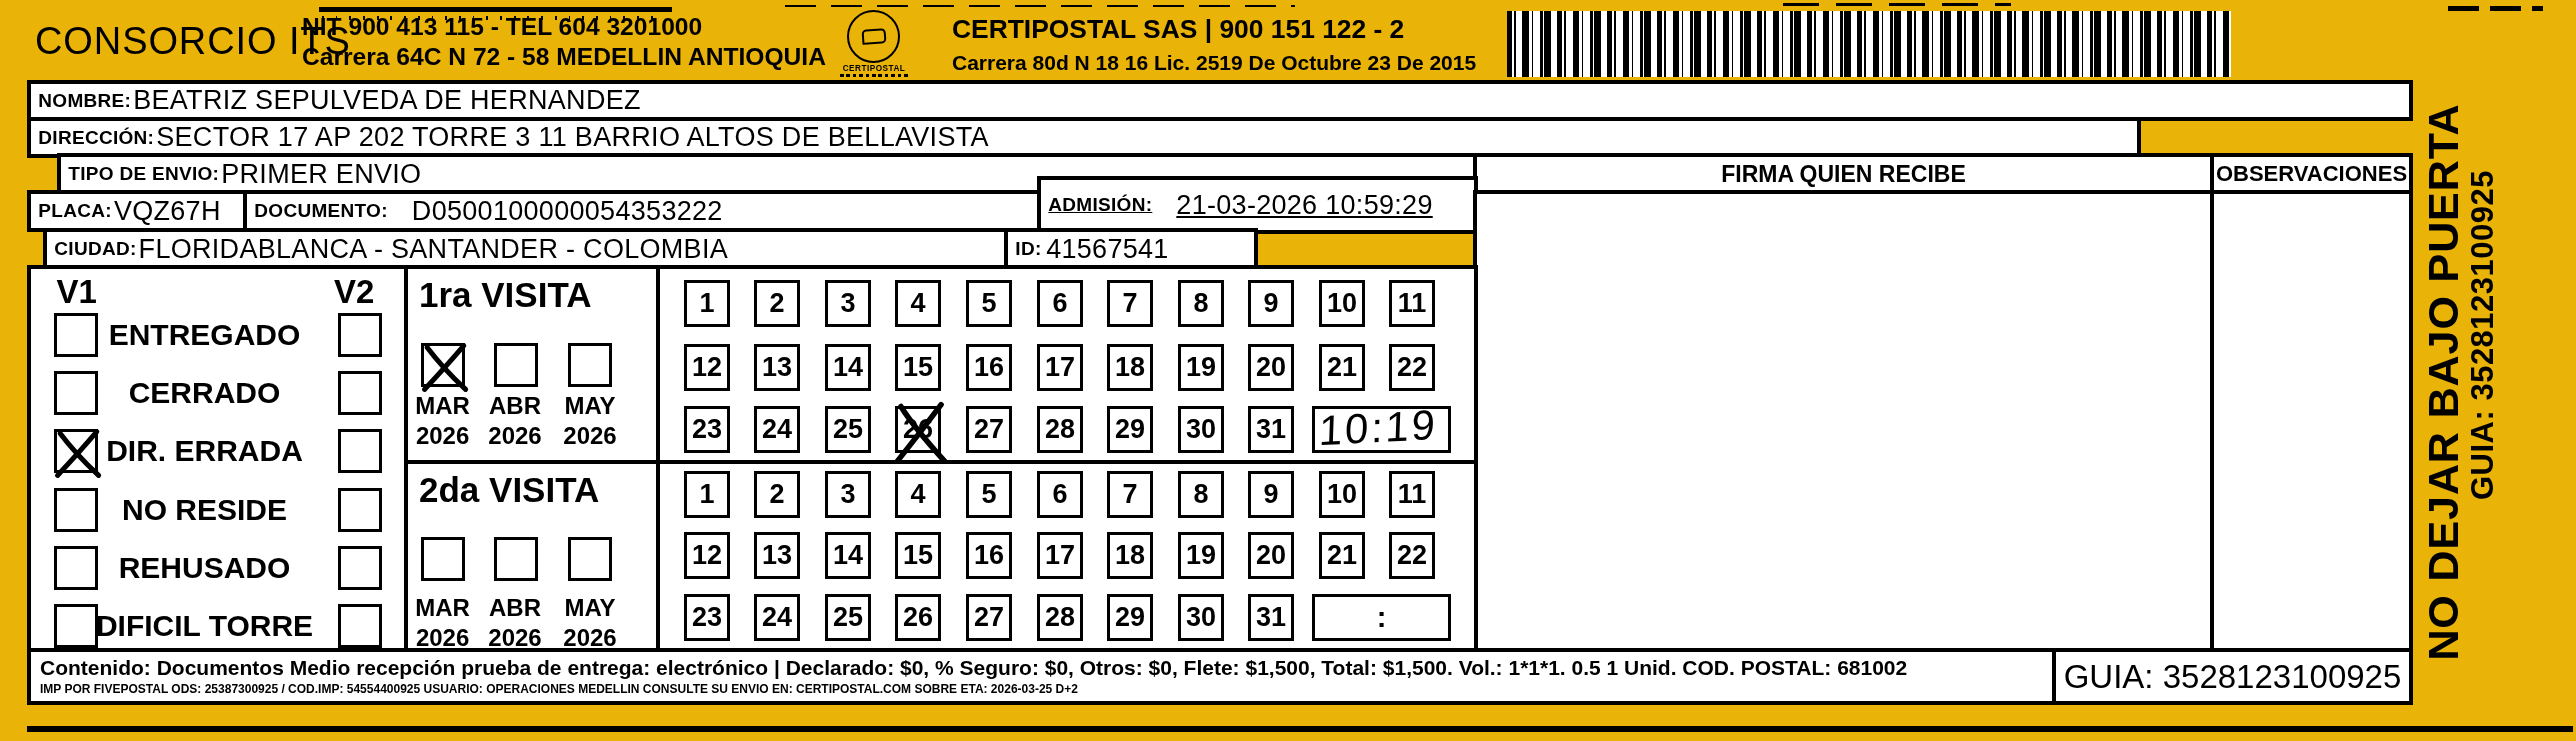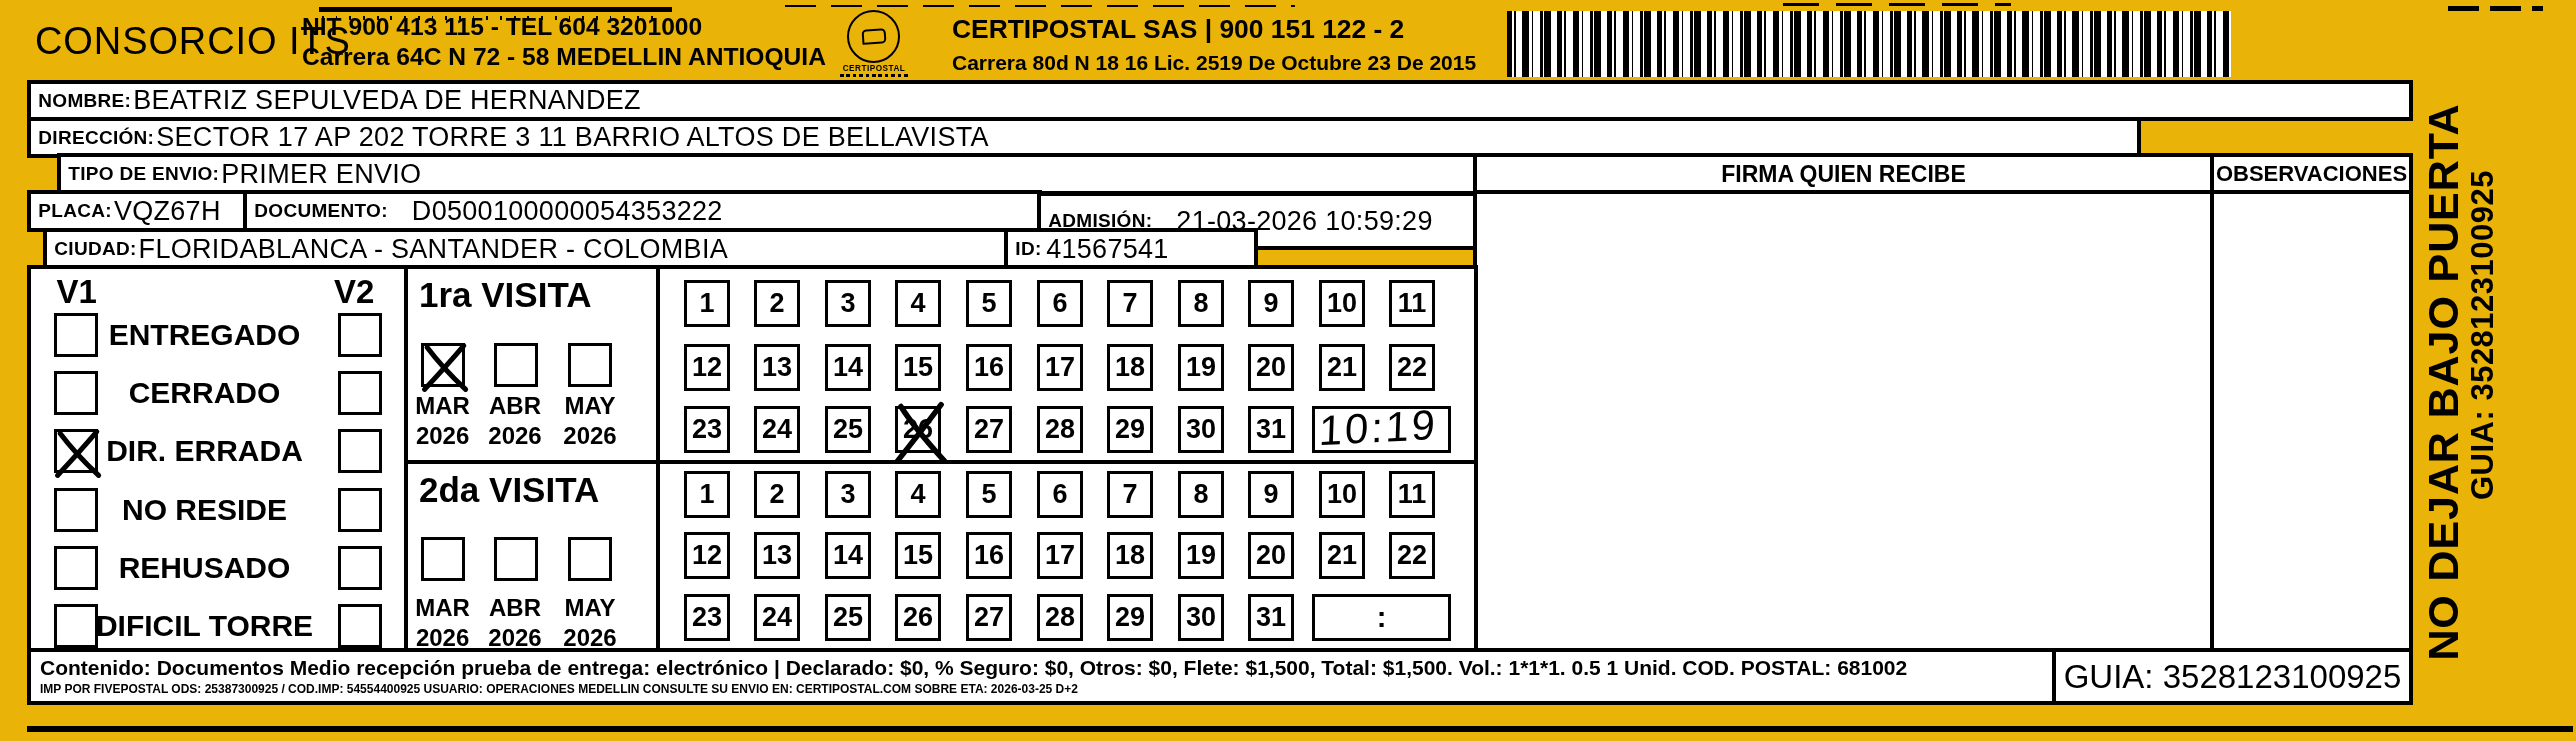--- a/index.html
+++ b/index.html
@@ -48,21 +48,21 @@
   #bottom-line { left:27px; top:726px; width:2546px; height:6.4px; background:#000; }
 
   
   #nombre-row    { left:27px;  top:80px;  width:2386px; height:41px; }
   #direccion-row { left:27px;  top:117px; width:2114px; height:41px; }
   #tipo-row      { left:41px;  top:153px; width:1451px; height:42px;margin-left:16px; }
   #firma-header  { left:1473px;top:153px; width:741px;  height:42px; }
   #obs-header    { left:2210px;top:153px; width:203px;  height:42px; font-size:22px; }
   #placa-cell    { left:27px;  top:190px; width:220px;  height:42px; }
   #documento-cell{ left:243px; top:190px; width:799px;  height:42px; }
-  #admision-cell { left:1037px;top:192px; width:441px;  height:58px; }
+  #admision-cell { left:1037px;top:176px; width:441px;  height:58px;text-decoration:underline; }
   #ciudad-cell   { left:43px;  top:228px; width:982px; height:42px; }
   #id-cell       { left:1004px;top:228px; width:254px;  height:42px; }
   #tel-cell      { left:1254px;top:228px; width:224px;  height:42px; }
   #firma-body    { left:1473px;top:190px; width:741px;  height:463px; }
   #obs-body      { left:2210px;top:190px; width:203px;  height:463px; }
 
   #v1v2-box { left:27px;  top:265px; width:382px; height:388px; }
   #months1  { left:404px; top:265px; width:256px; height:199px; }
   #months2  { left:404px; top:460px; width:256px; height:193px; }
   #cal1     { left:656px; top:265px; width:822px; height:199px; }

